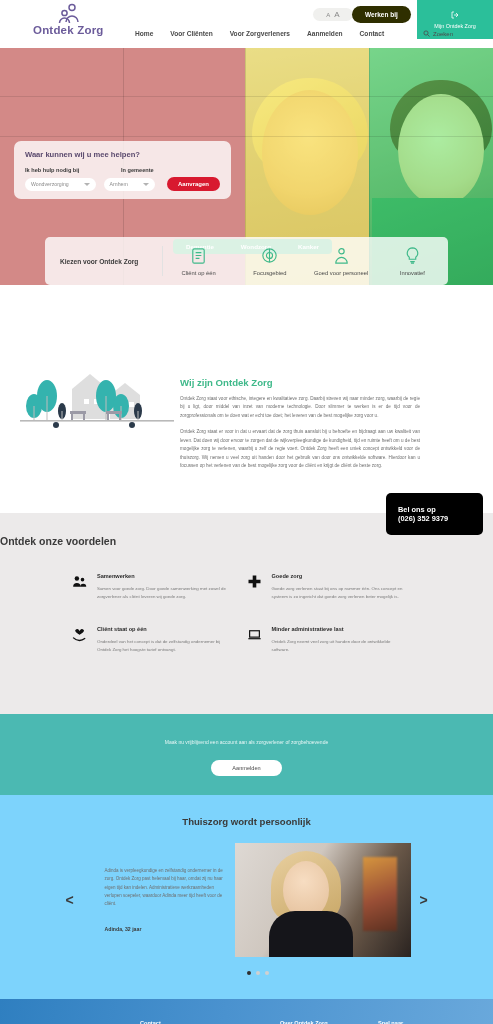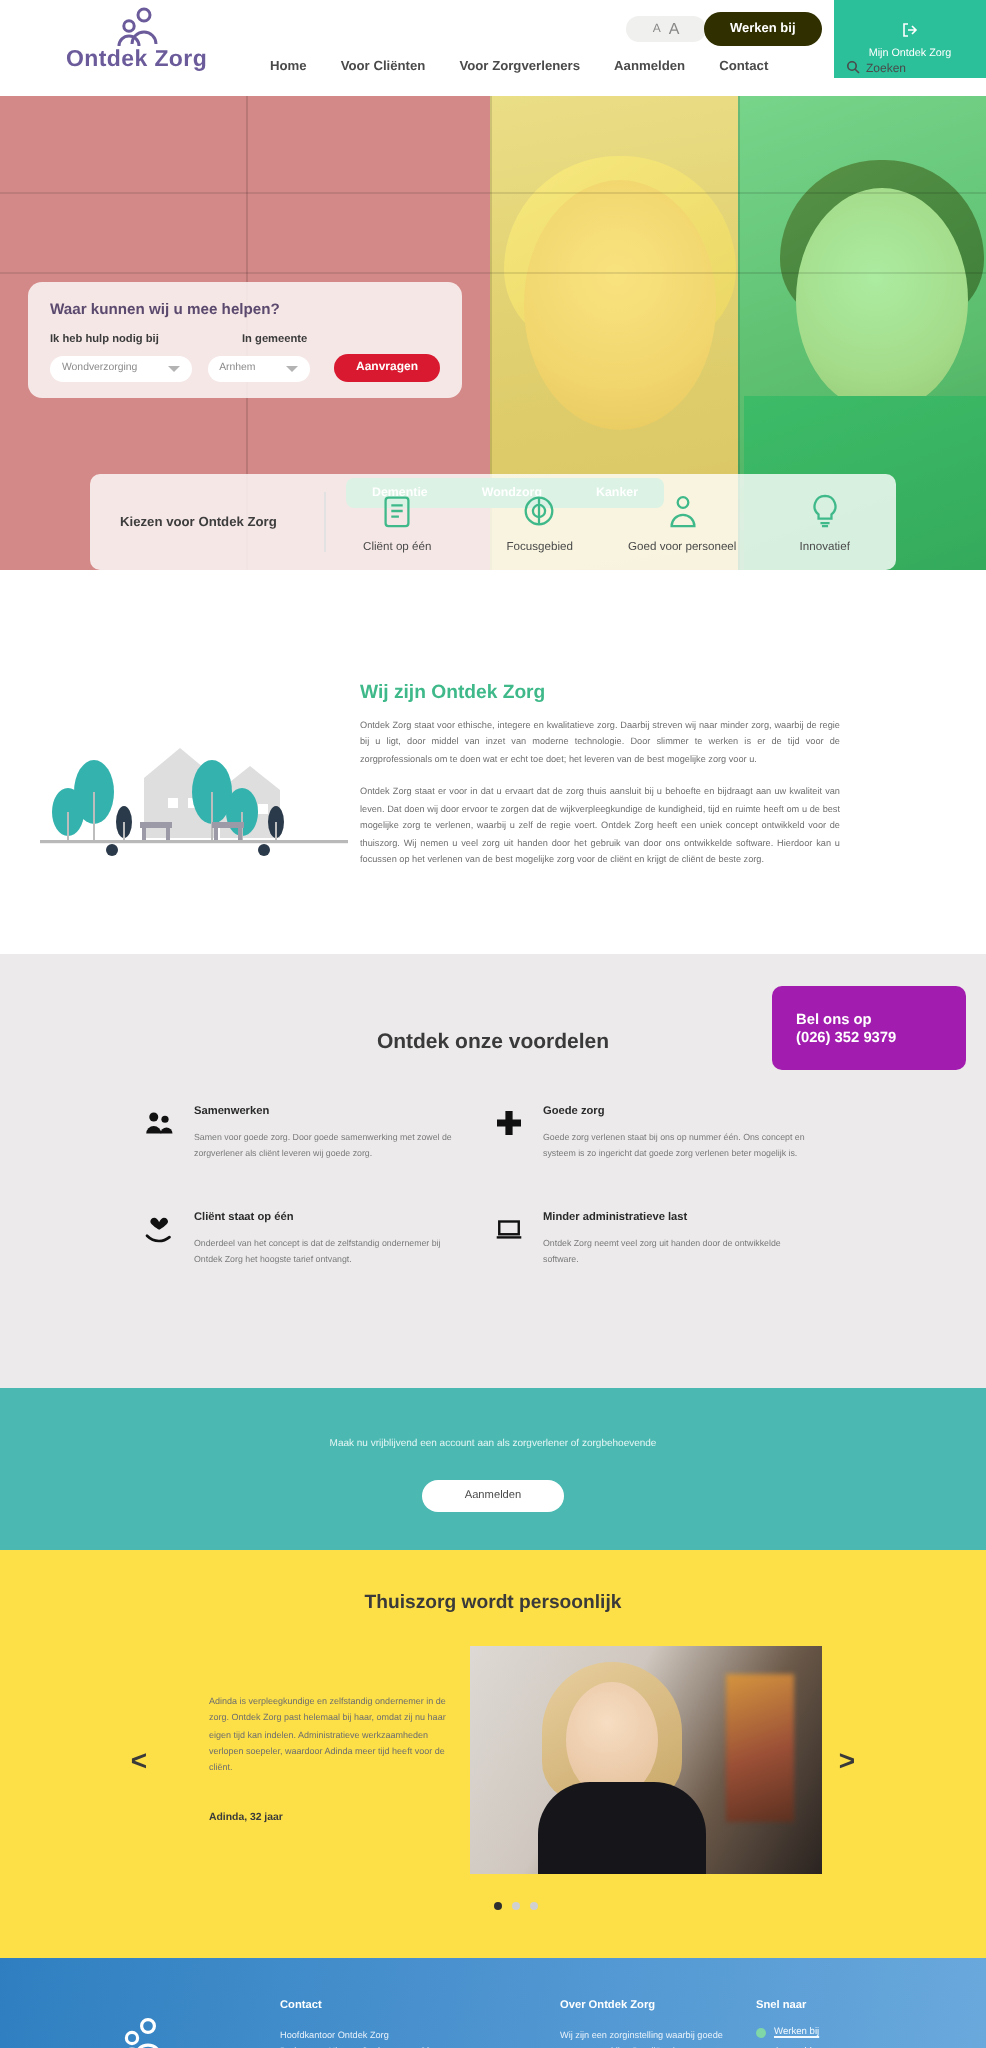--- a/index.html
+++ b/index.html
@@ -131,54 +131,54 @@
   }
   .usp-title { width:117px; font-size:6.6px; font-weight:bold; color:#3d3d3d; padding-left:15px; }
   .usp-sep { width:1px; height:30px; background:#e2e2e2; }
   .usp-item { flex:1; display:flex; flex-direction:column; align-items:center; gap:4px; }
   .usp-item svg { width:19px; height:19px; }
   .usp-item span { font-size:5.8px; color:#4a4a4a; }
 
   
   .intro { position:relative; display:flex; padding:56px 0 34px 0; background:#fff; }
   .intro-illu { width:180px; padding-left:14px; padding-top:8px; }
-  .intro-txt { width:268px; padding-right:28px; }
+  .intro-txt { width:268px; padding-right:28px;margin-top:36px; }
   .intro-txt h2 { font-size:9.6px; color:#3fb98a; font-weight:bold; margin-bottom:7px; }
   .intro-txt p { font-size:4.6px; line-height:1.85; color:#6e6e6e; margin-bottom:8px; text-align:justify; }
 
   
   .phone-cta {
-    position:absolute; right:10px; top:-20px; width:97px; height:42px; background:#a21caf;
+    position:absolute; right:10px; top:-20px; width:97px; height:42px; background:#000000;
     border-radius:5px; color:#fff; display:flex; flex-direction:column; justify-content:center;
-    padding-left:12px; z-index:6;margin-top:36px;
+    padding-left:12px; z-index:6;
   }
   .phone-cta .l1 { font-size:7.4px; font-weight:bold; }
   .phone-cta .l2 { font-size:7.4px; font-weight:bold; }
 
   
   .voordelen { position:relative; background:#eceaea; padding:22px 0 34px 0; }
-  .voordelen h2 { text-align:center; font-size:10.5px; color:#3a3a3a; font-weight:bold; margin-bottom:26px;margin-top:16px; }
+  .voordelen h2 { font-size:10.5px; color:#3a3a3a; font-weight:bold; margin-bottom:26px; }
   .vgrid { display:flex; flex-wrap:wrap; padding:0 72px; gap:0; }
   .vcell { width:50%; display:flex; gap:9px; margin-bottom:26px; padding-right:14px; }
   .vcell .vicon { width:16px; flex:0 0 16px; padding-top:1px; }
   .vcell .vicon svg { width:15px; height:15px; }
   .vcell h4 { font-size:5.6px; font-weight:bold; color:#2a2a2a; margin-bottom:6px; }
   .vcell p { font-size:4.4px; line-height:1.75; color:#7a7a7a; }
 
   
   .signup { background:#4bb9b2; padding:18px 0 19px 0; text-align:center; }
   .signup h2 { font-size:13px; color:#fff; font-weight:bold; letter-spacing:.4px; }
   .signup p { font-size:5px; color:#e6f6f5; margin:7px 0 11px 0; }
   .signup .btn {
     display:inline-block; background:#fff; color:#4b4b4b; font-size:5.6px;
     padding:5px 21px; border-radius:9px;
   }
 
   
-  .testi { background:#fde047; padding:21px 0 24px 0; position:relative; }
+  .testi { background:#7dd3fc; padding:21px 0 24px 0; position:relative; }
   .testi h2 { text-align:center; font-size:9.6px; font-weight:bold; color:#3a3a3a; margin-bottom:16px; }
   .testi-body { display:flex; align-items:center; justify-content:center; gap:0; }
   .arrow { width:26px; text-align:center; font-size:14px; color:#3a3a3a; font-weight:bold; cursor:pointer; }
   .testi-quote { width:152px; padding:0 6px 0 22px; }
   .testi-quote p { font-size:4.5px; line-height:1.85; color:#6e6e6e; }
   .testi-quote .who { font-size:5.2px; font-weight:bold; color:#3a3a3a; margin-top:18px; }
   .testi-photo {
     width:176px; height:114px;
     background:linear-gradient(120deg,#ded9d4 0%,#cfc7bf 38%,#6c5a4a 68%,#2a2320 100%);
     position:relative; overflow:hidden; flex:0 0 176px;

